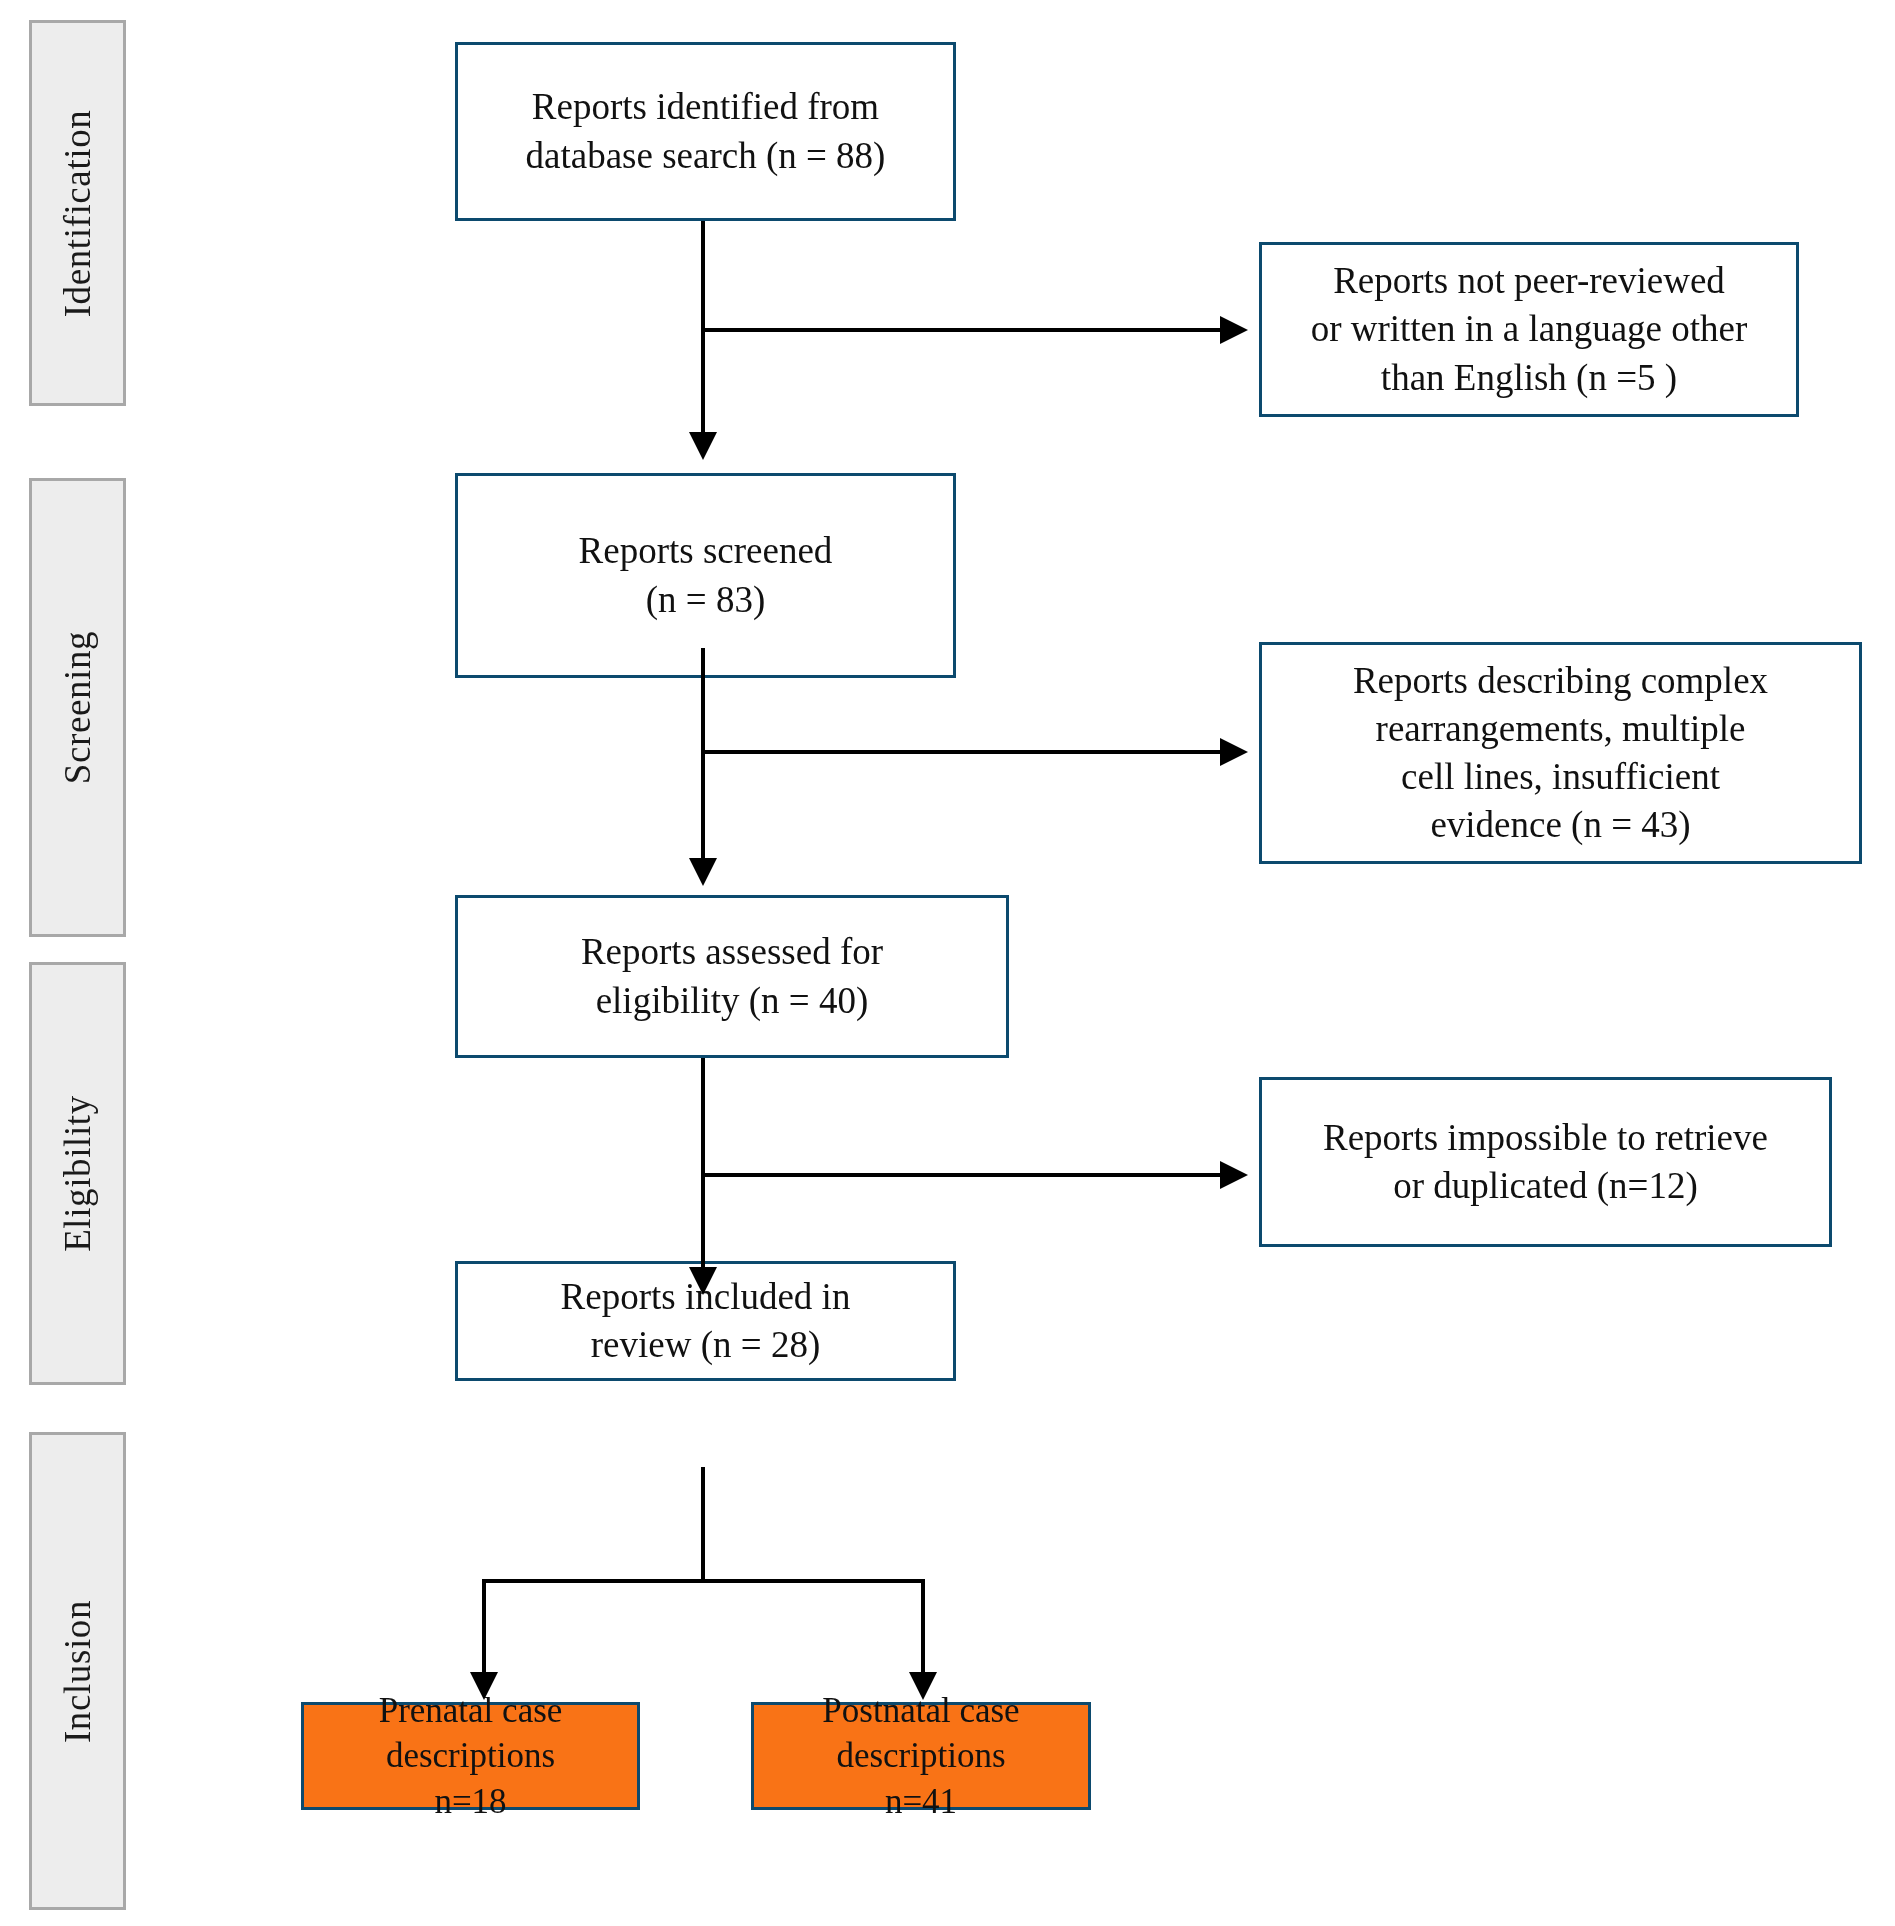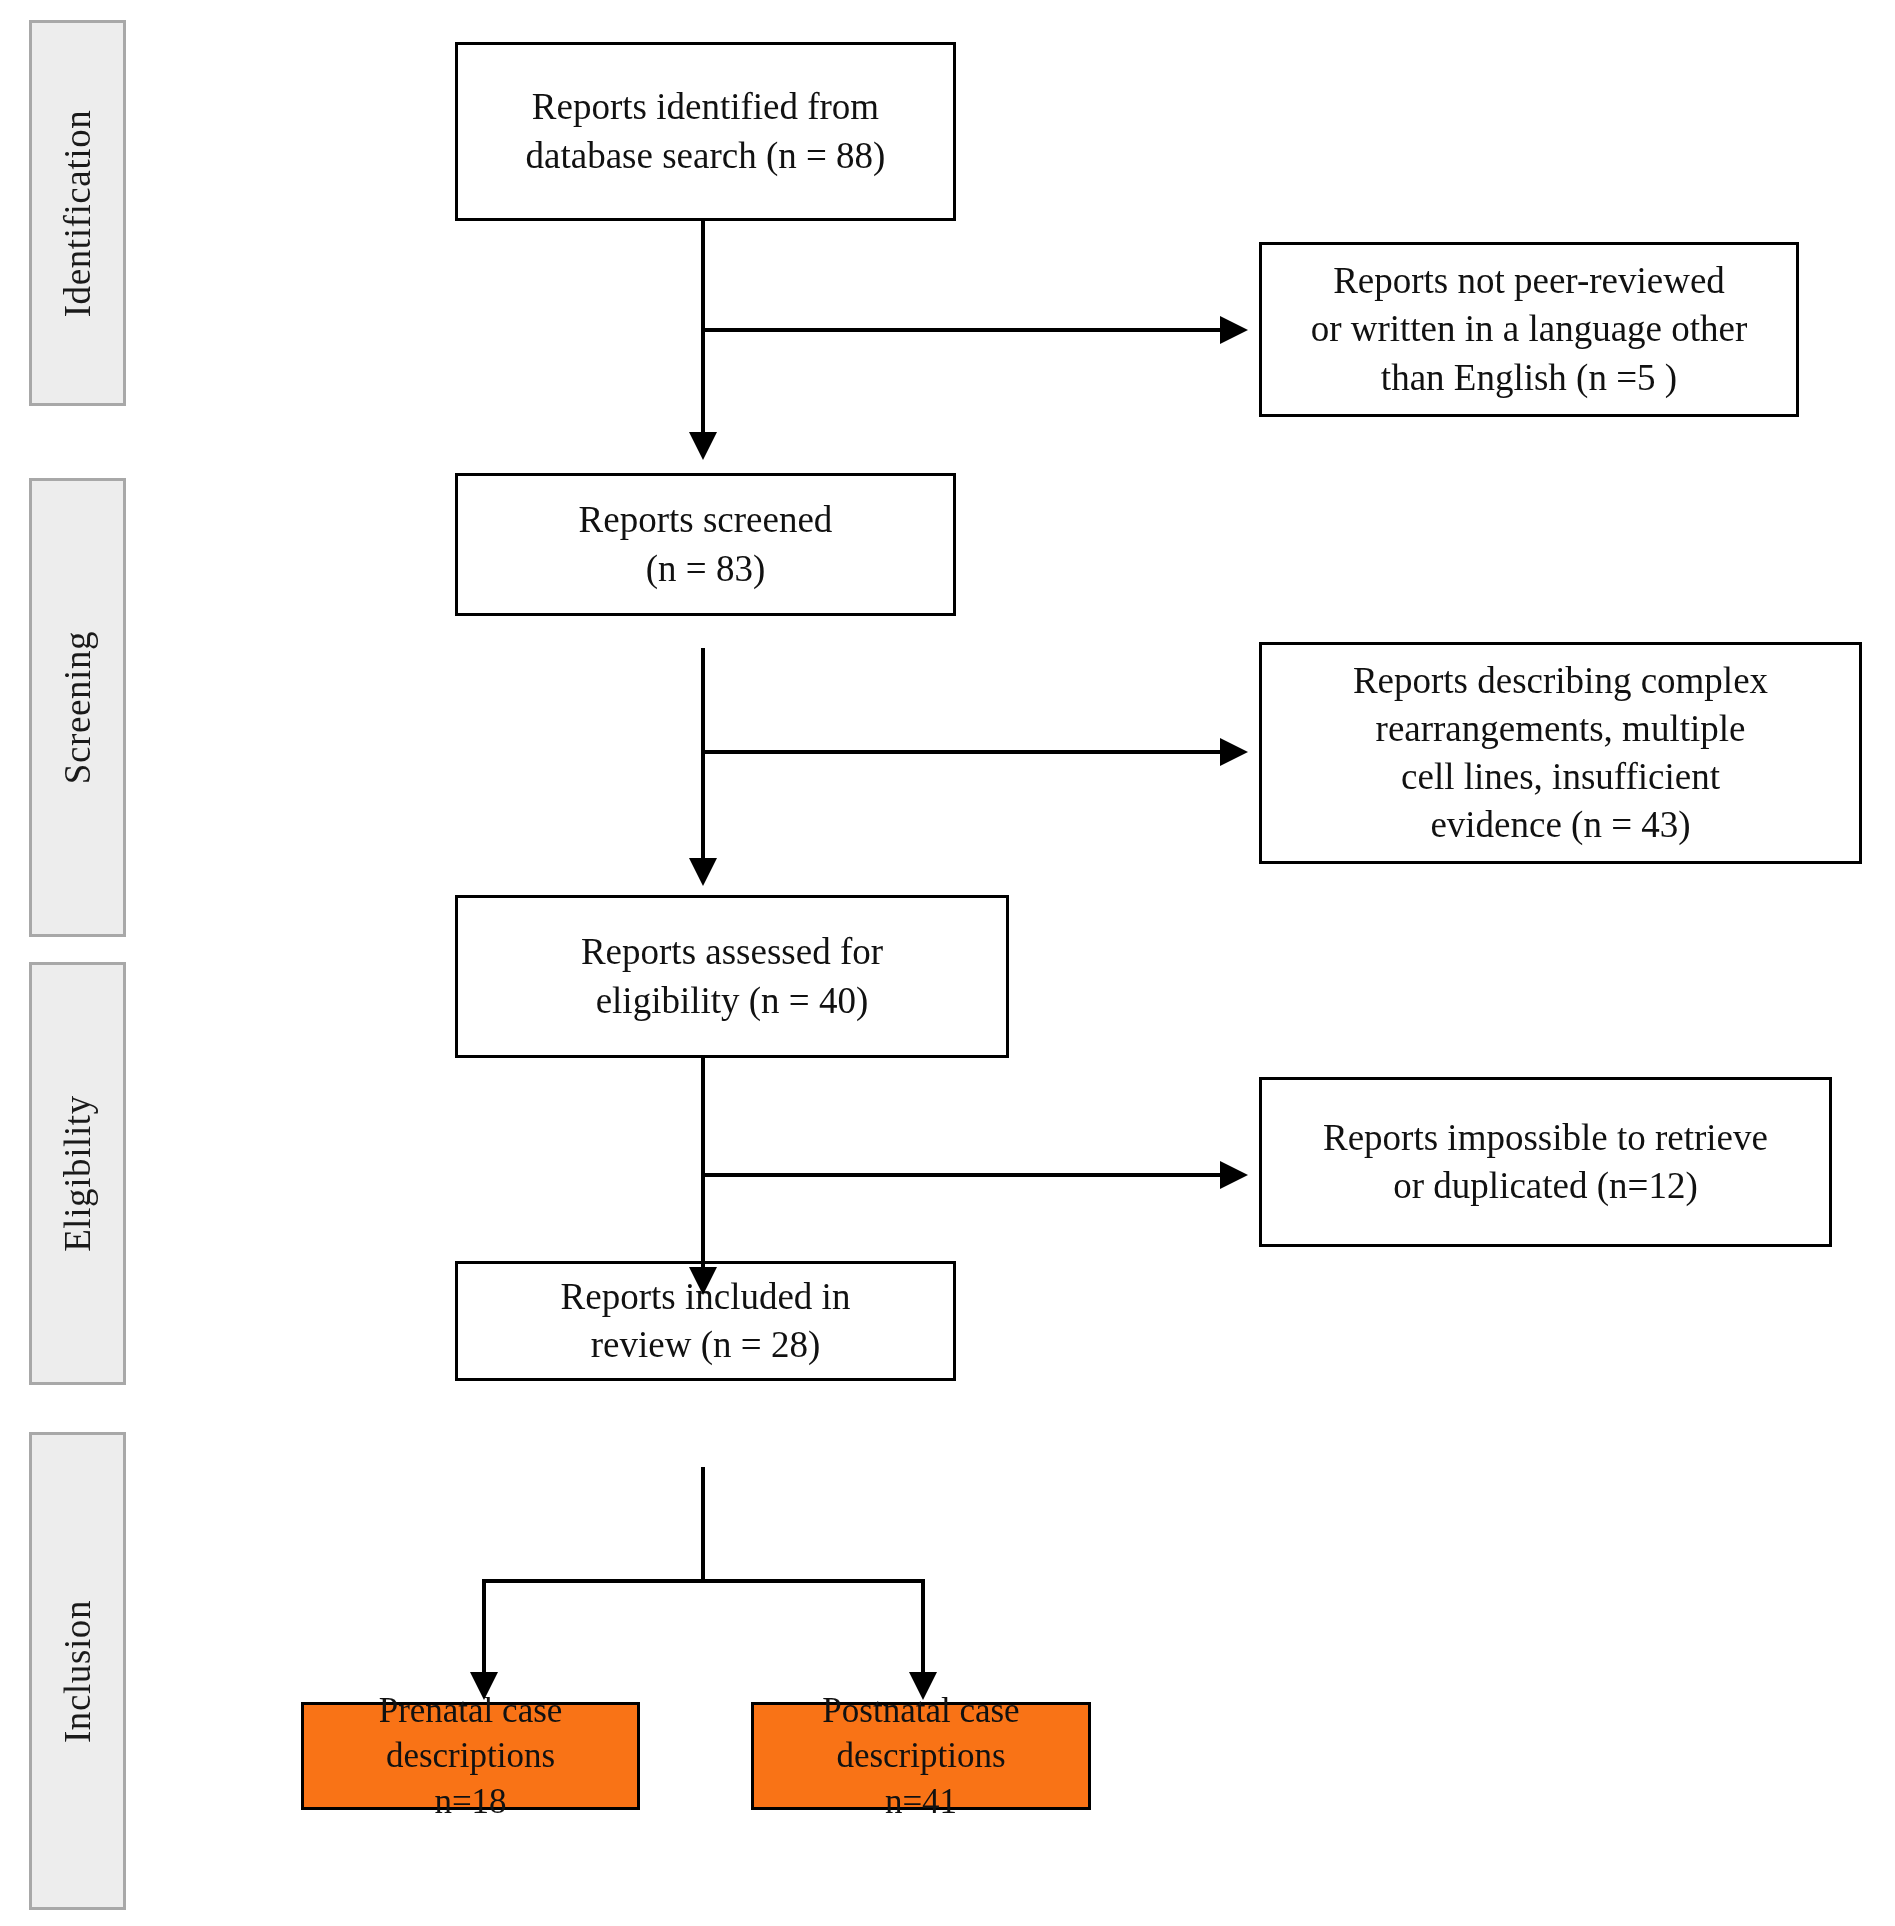--- a/index.html
+++ b/index.html
@@ -22,21 +22,21 @@
     white-space:nowrap;
     font-size:37px;
     letter-spacing:0.6px;
     color:#1a1a1a;
   }
 
   
   .fbox{
     position:absolute;
     box-sizing:border-box;
-    border:3px solid #000000;
+    border:3px solid #0c4a6e;
     background:#ffffff;
     display:flex;align-items:center;justify-content:center;
     text-align:center;
     line-height:1.30;
     font-size:37px;
     color:#111;
     padding:3.6px 8.5px;
   }
   .fbox.filled{ background:#f97316; }
   .fbox .txt{ display:block; width:100%; }
@@ -79,21 +79,21 @@
     <span class="plabel">Inclusion</span>
   </div>
 
   <div class="fbox" style="left:455px;top:42px;width:501px;height:179px;">
     <span class="txt">
       <span>Reports identified from</span><br>
       <span>database search (n = 88)</span>
     </span>
   </div>
 
-  <div class="fbox" style="left:455px;top:473px;width:501px;height:143px;">
+  <div class="fbox" style="left:455px;top:473px;width:501px;height:205px;">
     <span class="txt">
       <span>Reports screened</span><br>
       <span>(n = 83)</span>
     </span>
   </div>
 
   <div class="fbox" style="left:455px;top:895px;width:554px;height:163px;">
     <span class="txt">
       <span>Reports assessed for</span><br>
       <span>eligibility (n = 40)</span>

